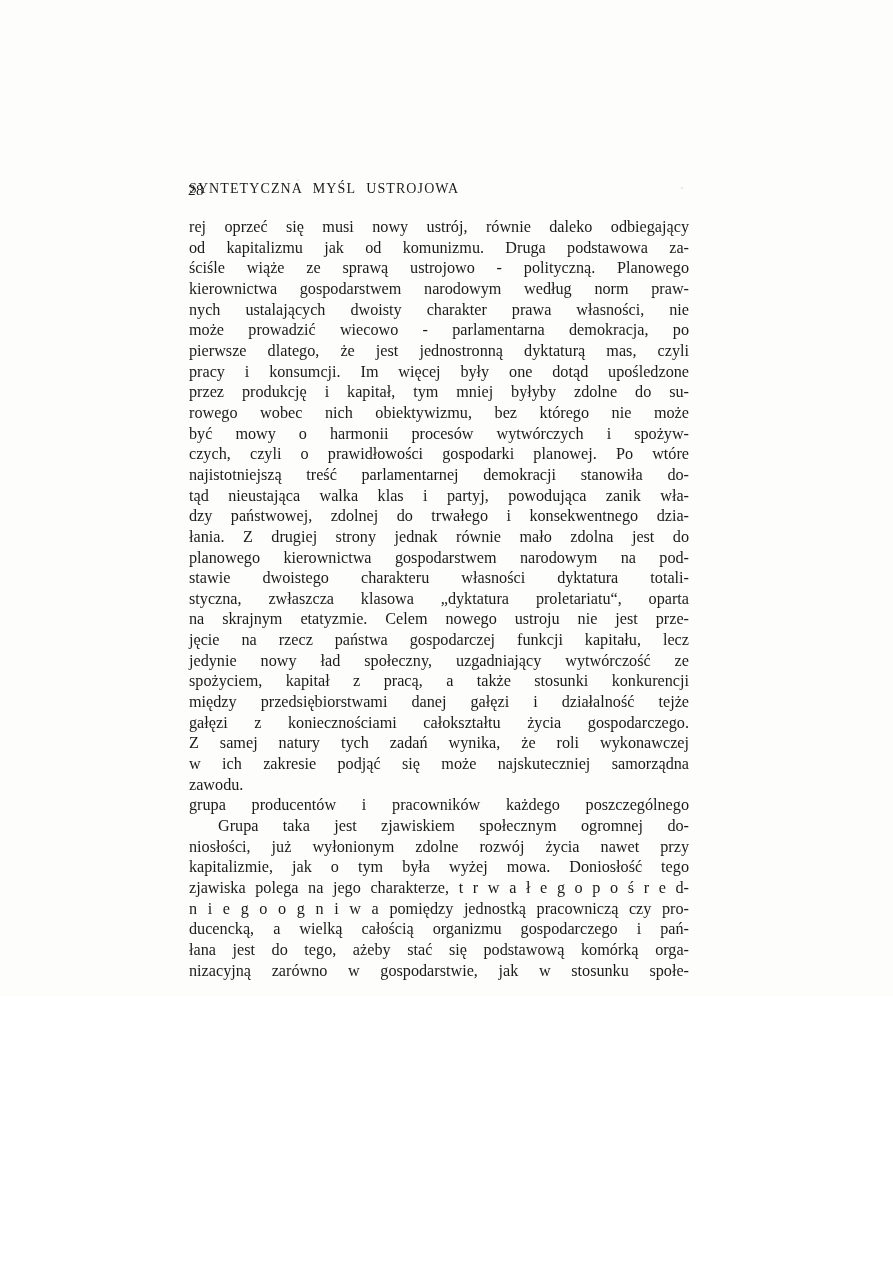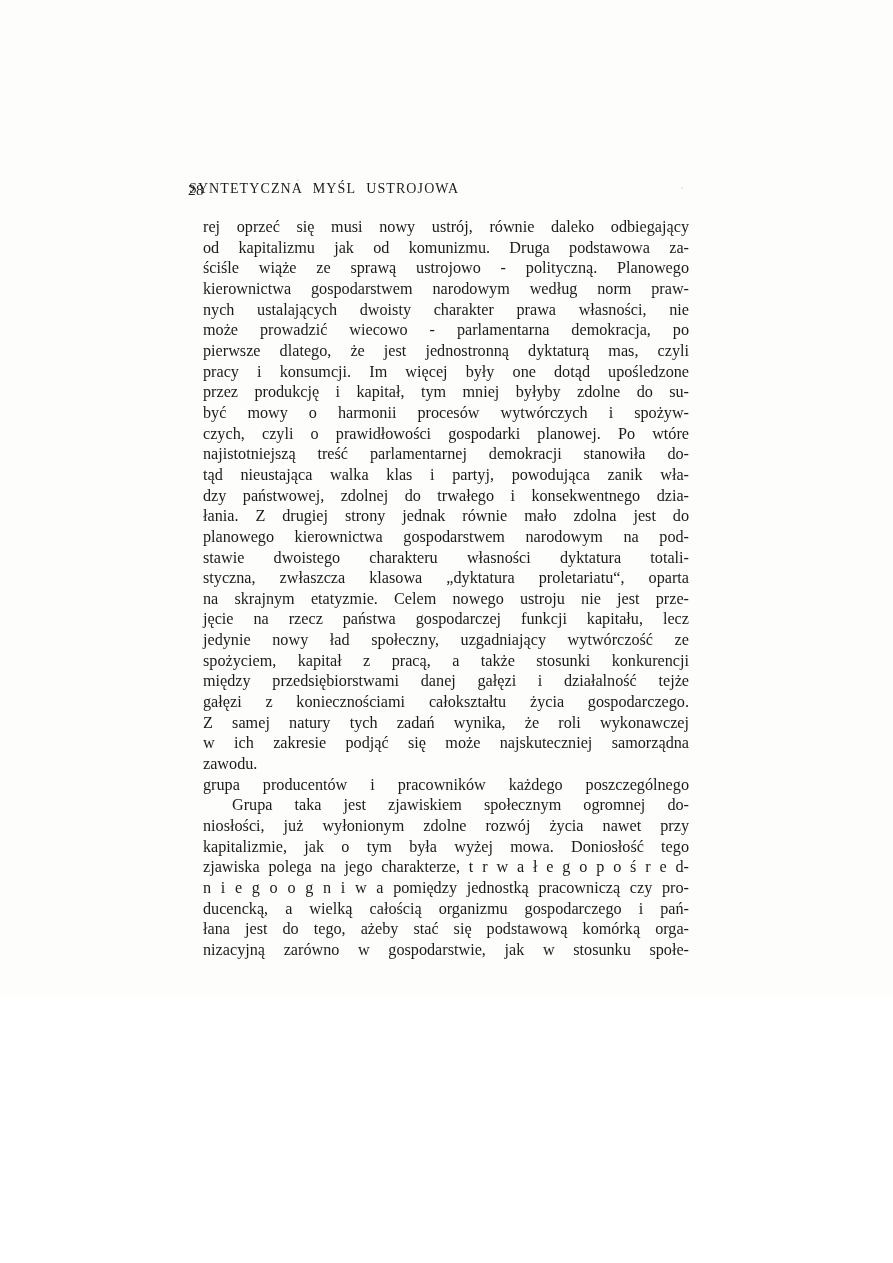--- a/index.html
+++ b/index.html
@@ -38,21 +38,20 @@
     position: absolute;
     top: 217px;
     left: 189px;
     width: 500px;
     font-size: 16.2px;
     line-height: 20.65px;
   }
   .line {
     text-align: justify;
     text-align-last: justify;
-    margin-left: 14px;
   }
   .line.para-end {
     text-align-last: left;
   }
   .line.indent {
     text-indent: 29px;
   }
   
   .speck {
     position: absolute;
@@ -78,20 +77,21 @@
 
   <div class="line">rej oprzeć się musi nowy ustrój, równie daleko odbiegający</div>
       <div class="line">od kapitalizmu jak od komunizmu. Druga podstawowa za-</div>
       <div class="line">ściśle wiąże ze sprawą ustrojowo - polityczną. Planowego</div>
       <div class="line">kierownictwa gospodarstwem narodowym według norm praw-</div>
       <div class="line">nych ustalających dwoisty charakter prawa własności, nie</div>
       <div class="line">może prowadzić wiecowo - parlamentarna demokracja, po</div>
       <div class="line">pierwsze dlatego, że jest jednostronną dyktaturą mas, czyli</div>
       <div class="line">pracy i konsumcji. Im więcej były one dotąd upośledzone</div>
       <div class="line">przez produkcję i kapitał, tym mniej byłyby zdolne do su-</div>
+      <div class="line">rowego wobec nich obiektywizmu, bez którego nie może</div>
       <div class="line">być mowy o harmonii procesów wytwórczych i spożyw-</div>
       <div class="line">czych, czyli o prawidłowości gospodarki planowej. Po wtóre</div>
       <div class="line">najistotniejszą treść parlamentarnej demokracji stanowiła do-</div>
       <div class="line">tąd nieustająca walka klas i partyj, powodująca zanik wła-</div>
       <div class="line">dzy państwowej, zdolnej do trwałego i konsekwentnego dzia-</div>
       <div class="line">łania. Z drugiej strony jednak równie mało zdolna jest do</div>
       <div class="line">planowego kierownictwa gospodarstwem narodowym na pod-</div>
       <div class="line">stawie dwoistego charakteru własności dyktatura totali-</div>
       <div class="line">styczna, zwłaszcza klasowa „dyktatura proletariatu“, oparta</div>
       <div class="line">na skrajnym etatyzmie. Celem nowego ustroju nie jest prze-</div>

